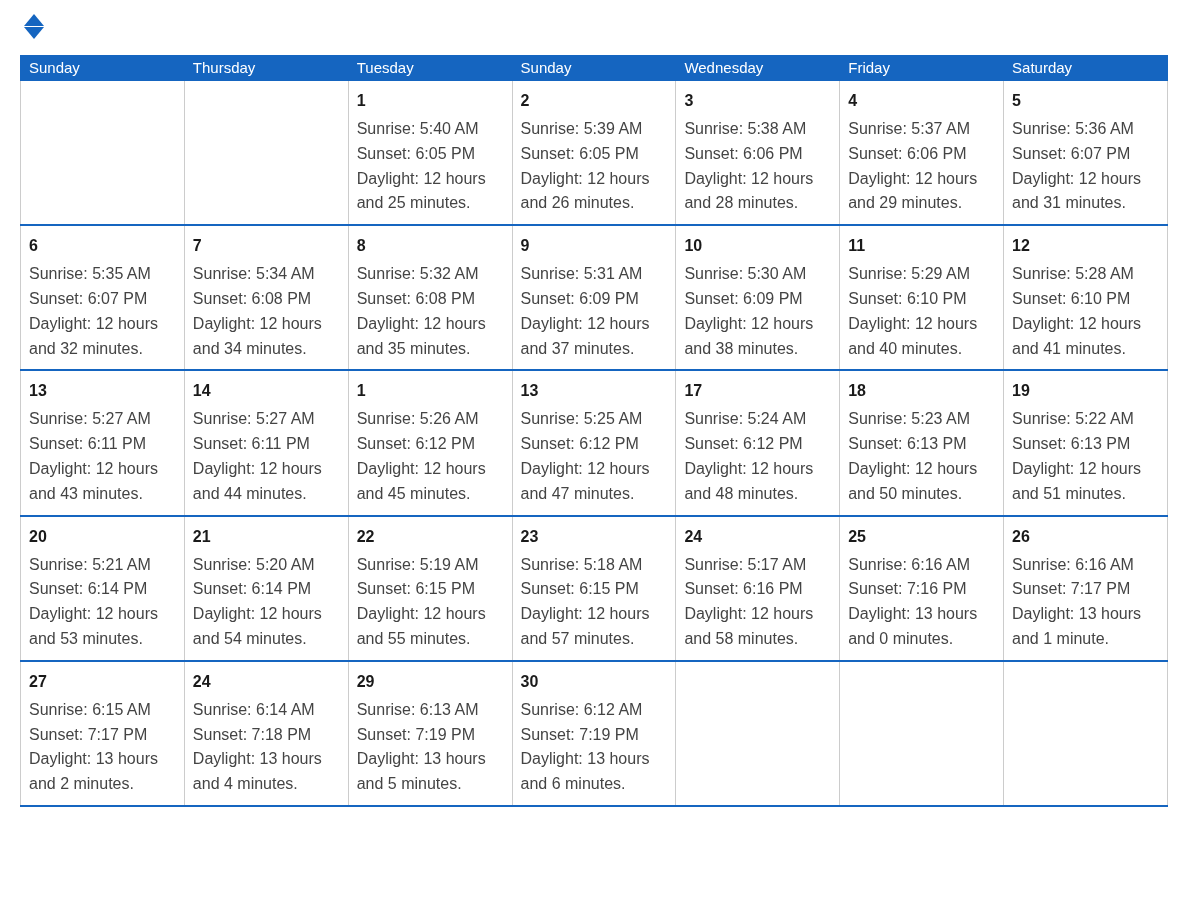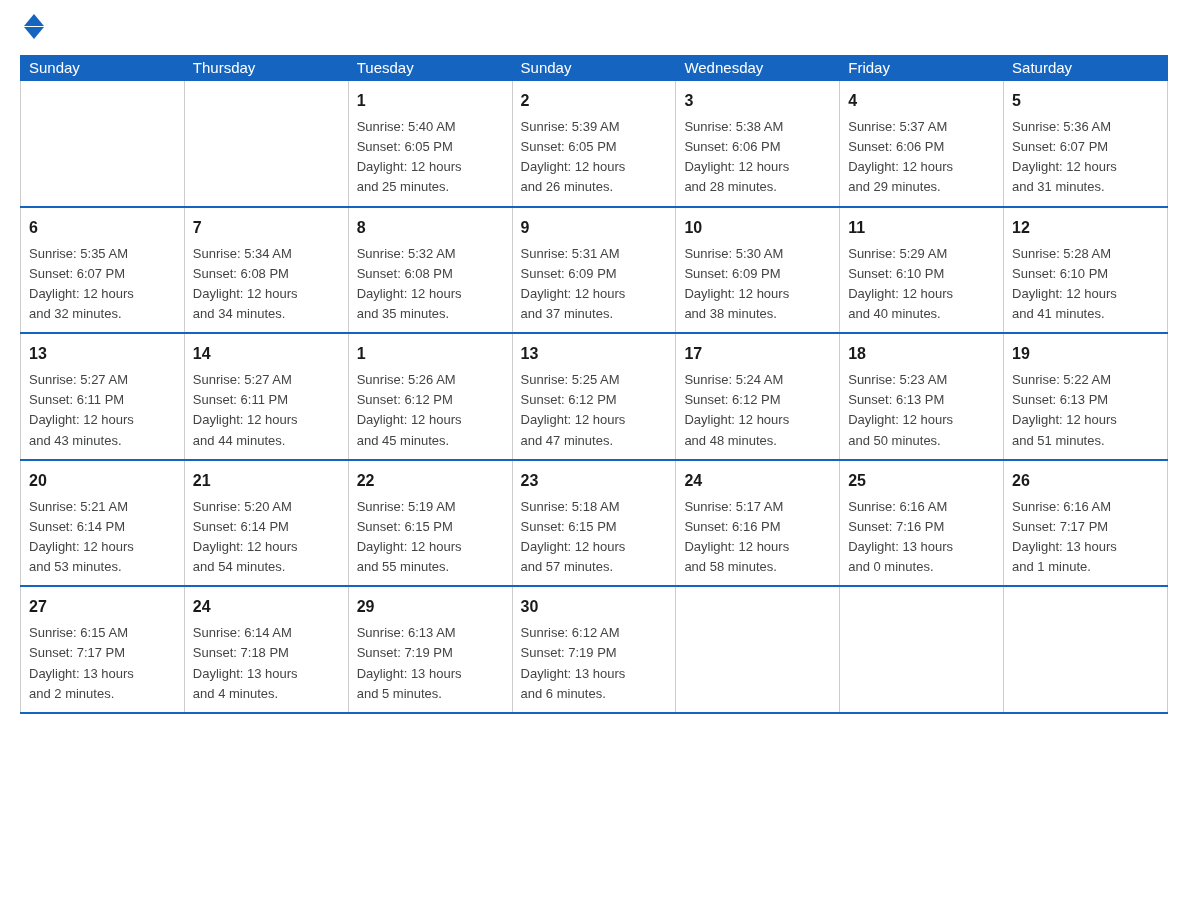--- a/index.html
+++ b/index.html
@@ -56,21 +56,21 @@
     }
     .day-number {
       font-size: 16px;
       font-weight: bold;
       color: #1a1a1a;
       display: block;
       margin-bottom: 4px;
     }
     .day-info {
       color: #444;
-      font-size: 13px;
+      font-size: 16px;
       line-height: 1.55;
     }
     .empty-cell {
       background: #fff;
     }
     tr {
       border-bottom: 2px solid #1565C0;
     }
     .logo-wrapper {
       display: flex;

